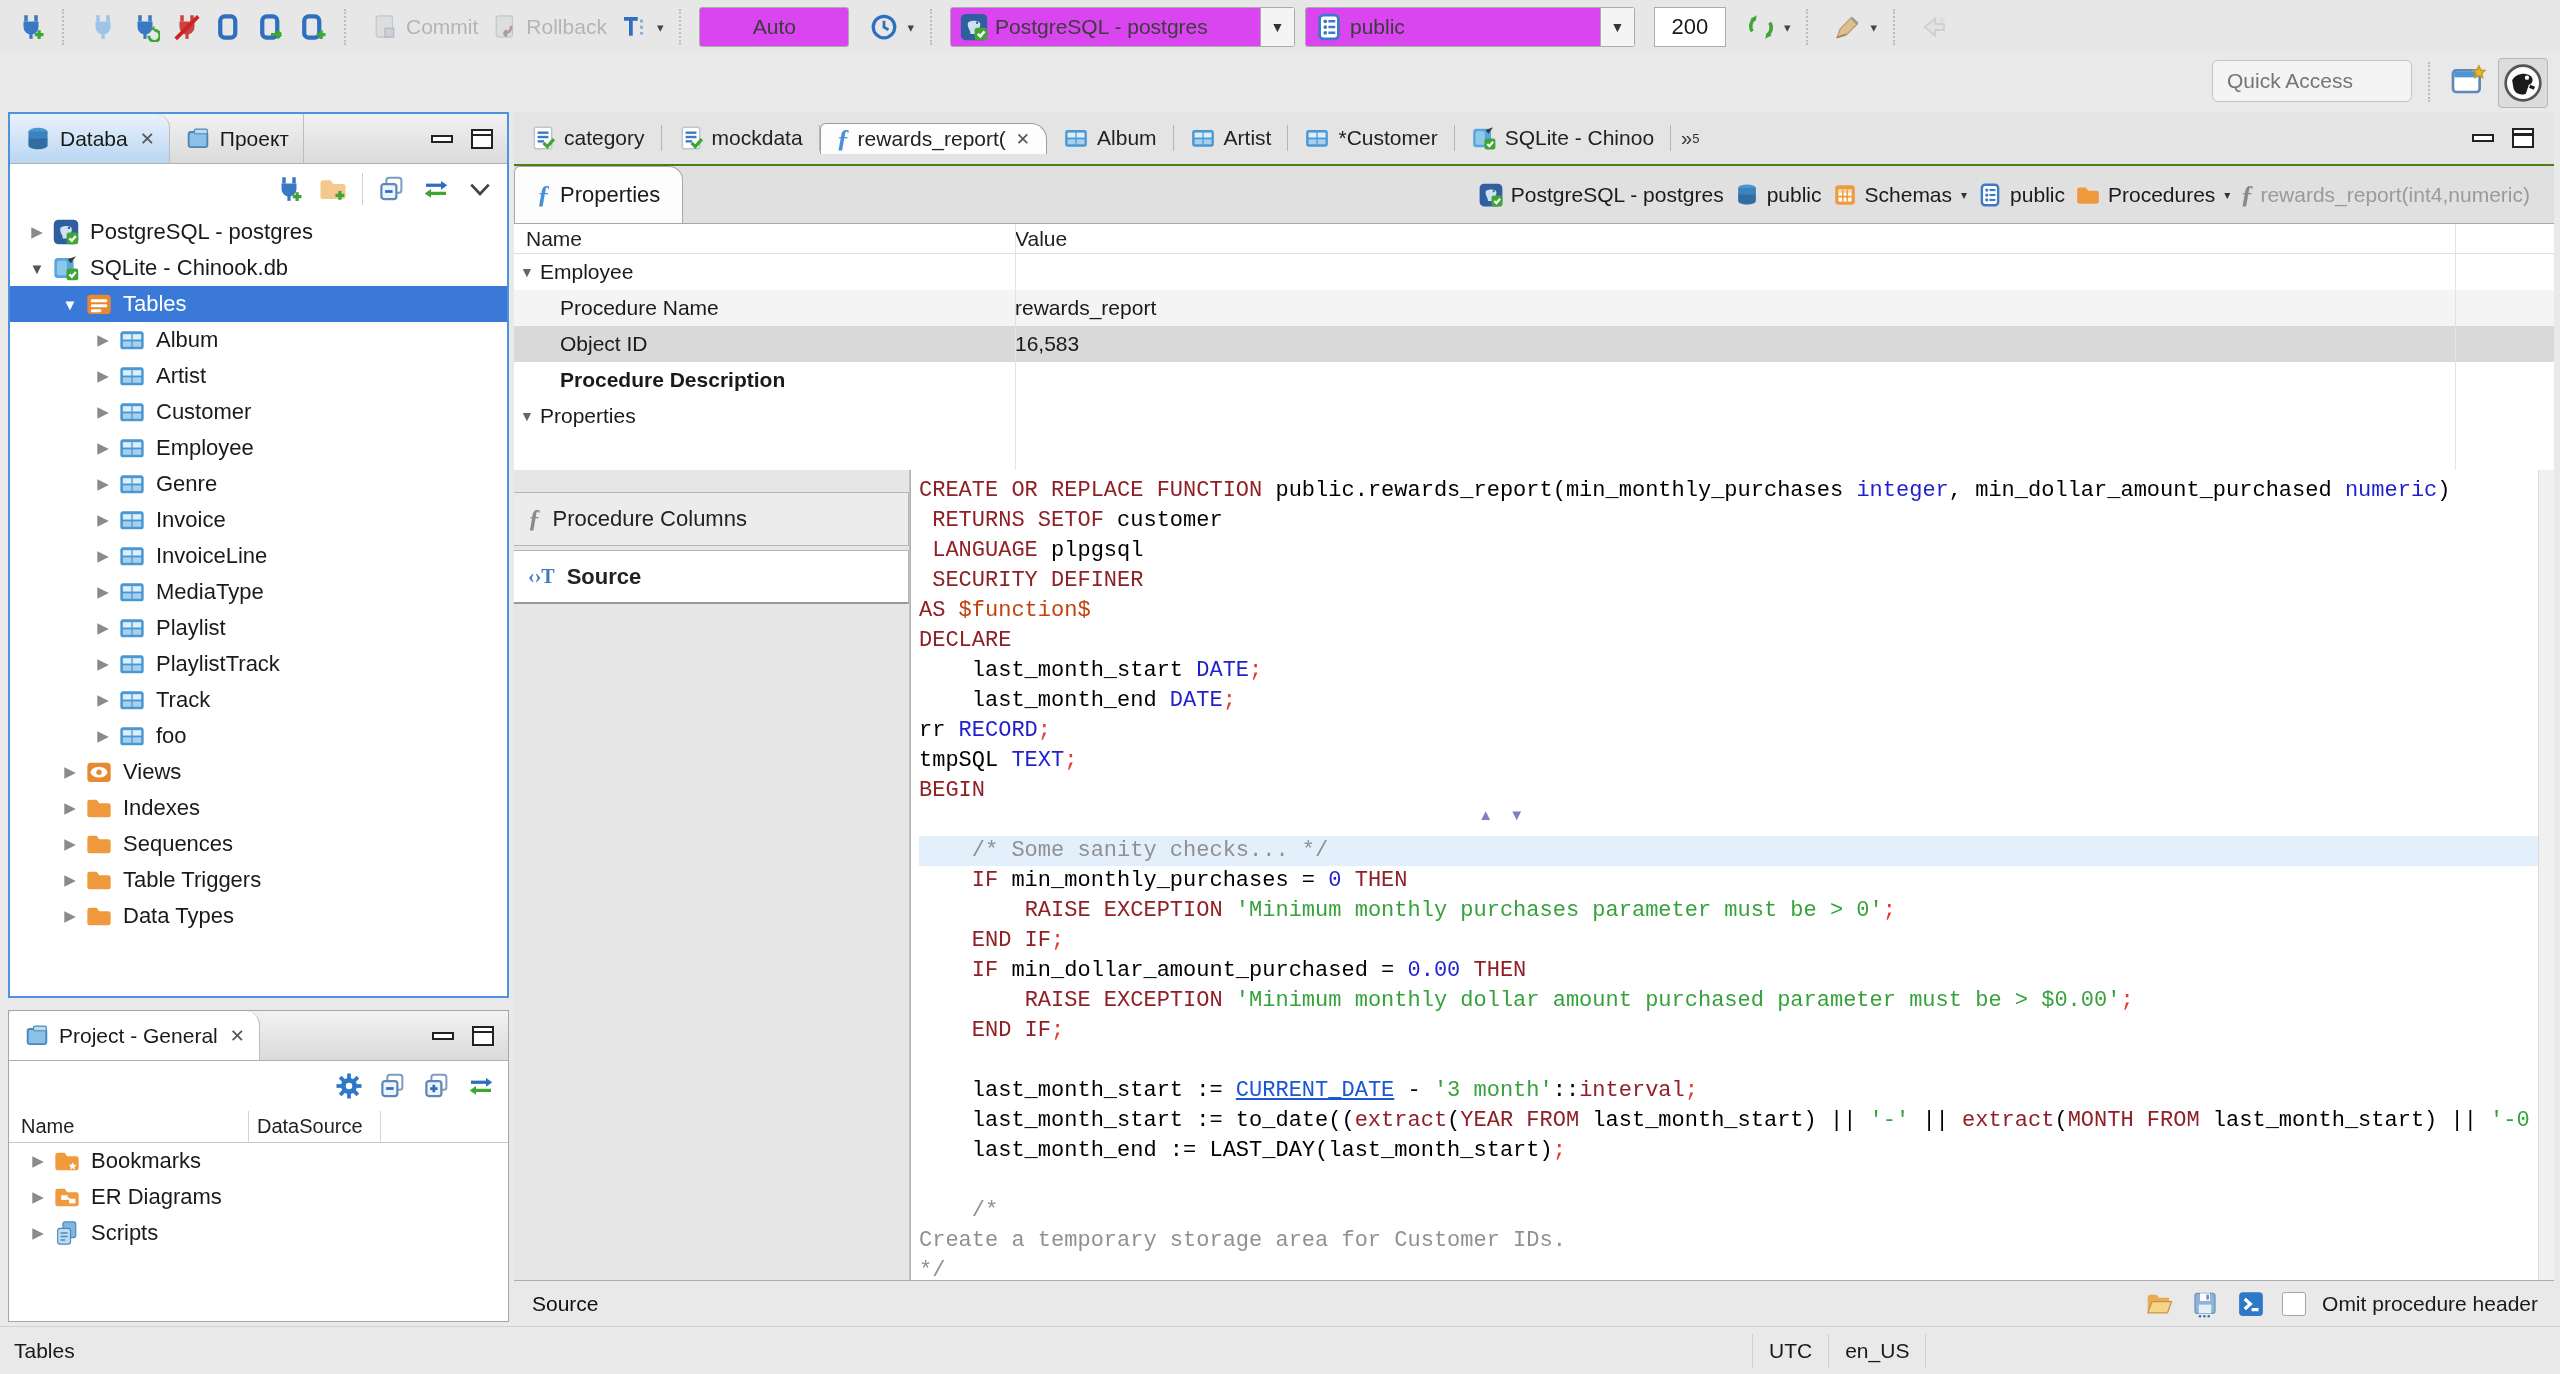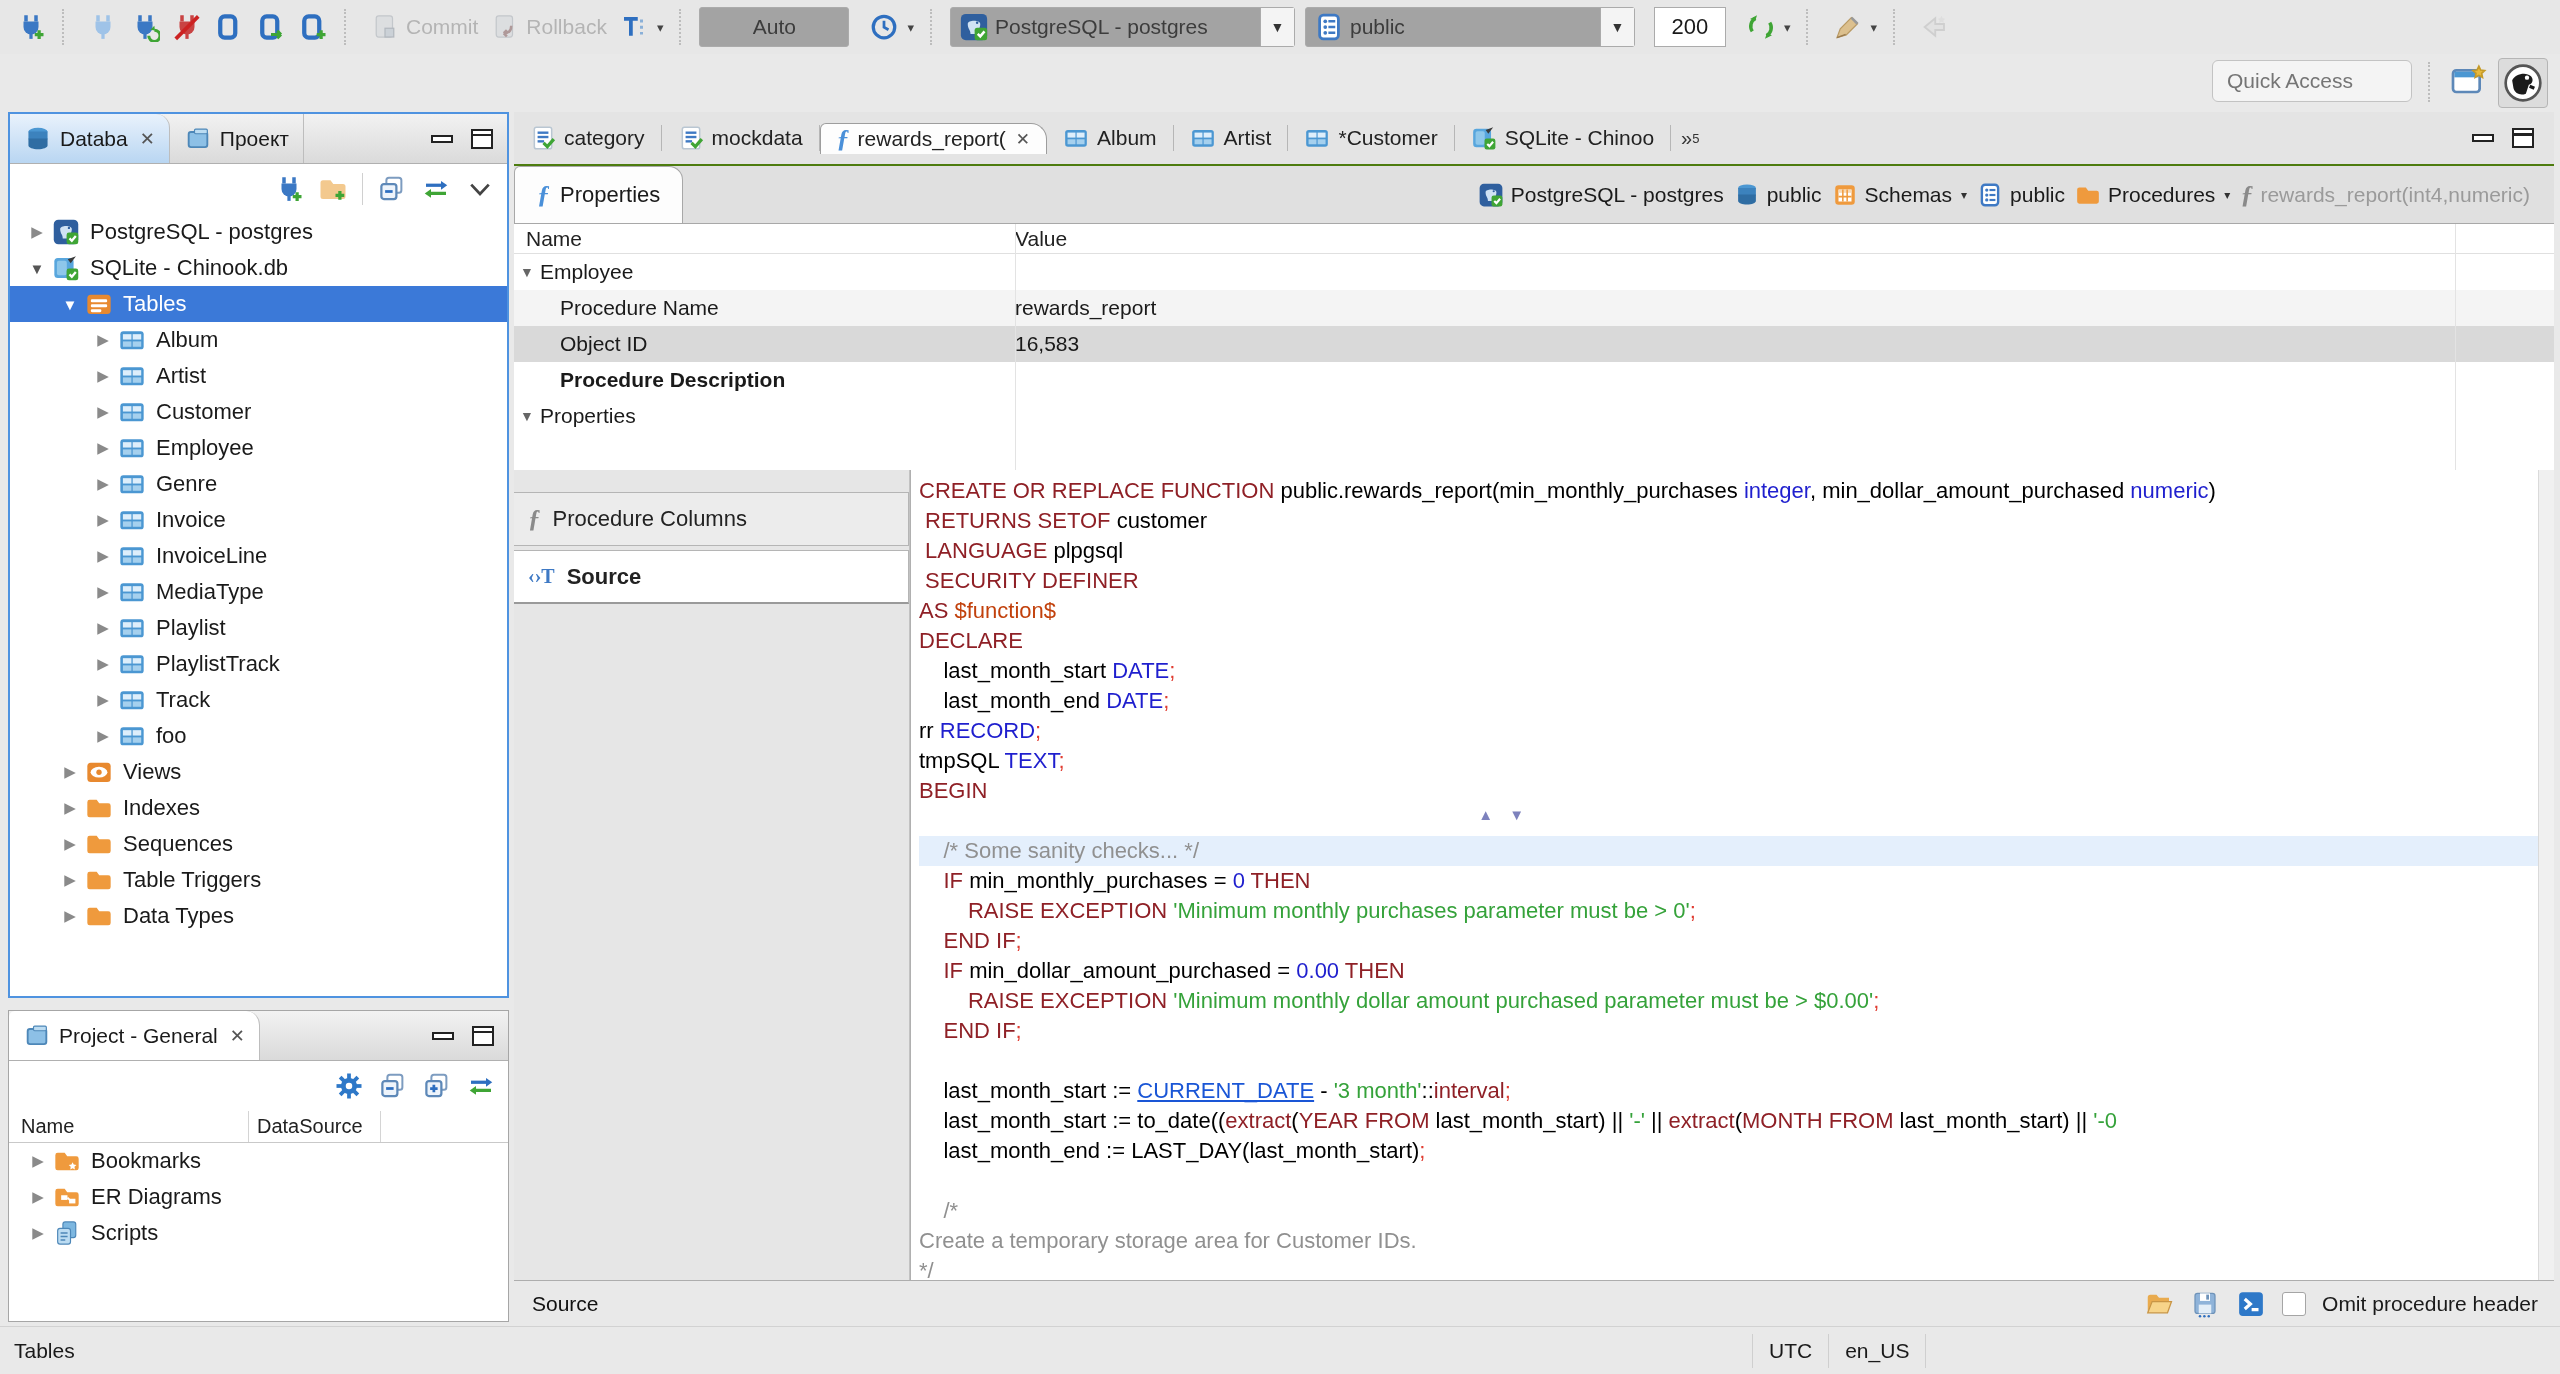--- a/index.html
+++ b/index.html
@@ -12,21 +12,21 @@
   .icon svg { display:block; }
   .i24 svg { width:30px; height:30px; }
   .grip { width:10px; height:36px; border-left:2px dotted #bdbdbd; margin:0 10px; }
   
   #main-toolbar { position:absolute; left:0; top:0; width:100%; height:54px;
     display:flex; align-items:center; padding-left:10px; background:#e7e7e7; }
   .tbtn { display:flex; align-items:center; gap:6px; padding:4px 6px; border-radius:4px; }
   .tbtn.disabled { opacity:.55; filter:grayscale(.7); }
   .tlabel { font-size:21px; color:#8b8b8b; }
   .ddarrow { font-size:13px; color:#444; margin-left:2px; }
-  .combo { display:flex; align-items:center; height:40px; background:#a3a3a3;
+  .combo { display:flex; align-items:center; height:40px; background:#d946ef;
     border:1px solid #ababab; border-radius:3px; font-size:21px; padding-left:8px; }
   .combo .cbtxt { flex:1; color:#3c3c3c; white-space:nowrap; overflow:hidden; }
   .combo .cbarr { width:34px; height:100%; border-left:1px solid #ababab;
     display:flex;align-items:center;justify-content:center; font-size:14px; color:#333; background:#f4f4f4; }
   #auto-combo { width:150px; justify-content:center; padding:0; }
   #conn-combo { width:345px; gap:6px; }
   #schema-combo { width:330px; gap:6px; }
   #fetch-size { width:72px; height:40px; border:1px solid #ababab; background:#fff;
     font-size:22px; display:flex; align-items:center; justify-content:center; }
   
@@ -112,21 +112,21 @@
   #splitter-arrows span { font-size:15px; color:#7d82bd; }
   
   #lower { flex:1; display:flex; min-height:0; background:#e6e6e6; }
   #side-tabs { width:396px; flex:none; padding-top:22px; background:#e6e6e6; border-right:1px solid #c2c2c2; }
   .stab { height:54px; display:flex; align-items:center; gap:12px; padding-left:14px; font-size:22px;
     background:#ececec; border:1px solid #b5b5b5; border-left:none; margin-bottom:4px; color:#222; }
   .stab.active { background:#fff; font-weight:bold; border-bottom:2px solid #9a9a9a; }
   .stab .fx { font-size:25px; color:#8a8a8a; }
   .src-glyph { color:#3e79c4; font-size:20px; font-weight:bold; font-family:"Liberation Serif",serif; }
   #code-pane { flex:1; background:#fff; border-left:1px solid #b0b0b0; padding:6px 0 16px 8px;
-    font-family:Liberation Sans, sans-serif; font-size:22px; line-height:30px;
+    font-family:Liberation Mono, monospace; font-size:22px; line-height:30px;
     white-space:pre; overflow:hidden; position:relative; }
   #code-scroll { width:16px; flex:none; background:#f0f0f0; border-left:1px solid #dadada; }
   .code-line { height:30px; }
   .code-line.hl { background:#e4effc; }
   .c-kw { color:#8f2026; } .c-str { color:#35a23a; } .c-num { color:#1f1fce; }
   .c-typ { color:#1f1fce; } .c-dol { color:#c2410c; } .c-com { color:#909090; }
   .c-pun { color:#e03c31; } .c-lnk { color:#1a56d6; text-decoration:underline; } .c-pl { color:#000; }
   
   #ed-bottom { height:46px; border-top:1px solid #adadad; background:#e9e9e9;
     display:flex; align-items:center; font-size:21px; }

